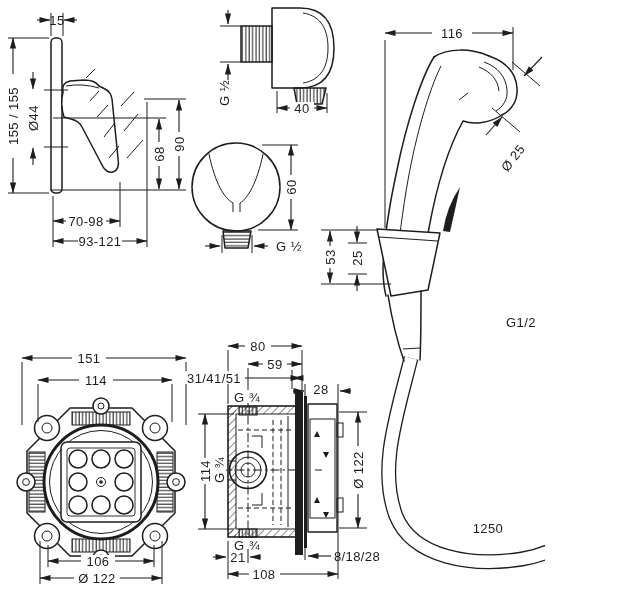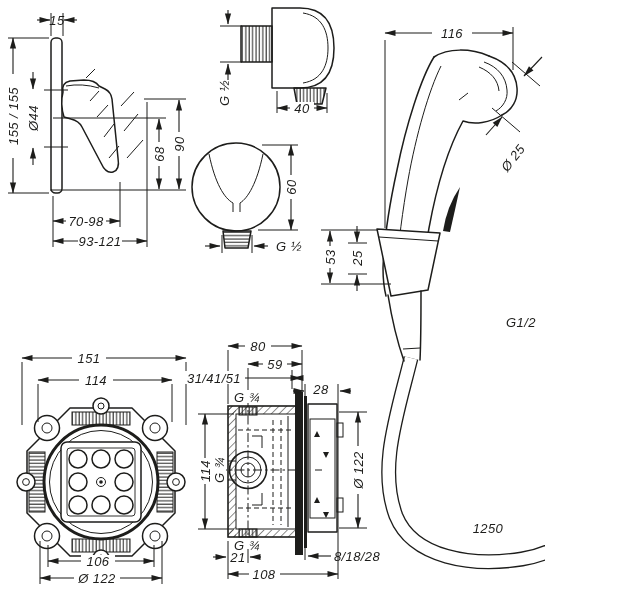--- a/index.html
+++ b/index.html
@@ -1,16 +1,16 @@
 <!DOCTYPE html>
 <html><head>
 <meta charset="utf-8">
 <style>
   html,body{margin:0;padding:0;background:#ffffff;}
-  .stage{width:545px;height:593px;background:#ffffff;position:relative;overflow:hidden;font-style:italic;}
+  .stage{width:545px;height:593px;background:#ffffff;position:relative;overflow:hidden;}
   svg{display:block;}
   text{font-family:"Liberation Sans","DejaVu Sans",sans-serif;font-size:13px;fill:#1d1d1b;letter-spacing:0.4px;}
   .ln{fill:none;stroke:#1d1d1b;stroke-width:1.5;stroke-linejoin:round;stroke-linecap:round;}
   .fw{fill:#ffffff;stroke:#1d1d1b;stroke-width:1.5;stroke-linejoin:round;}
   .thin{fill:none;stroke:#1d1d1b;stroke-width:1;}
   .dim{fill:none;stroke:#1d1d1b;stroke-width:1.1;}
   .ext{fill:none;stroke:#1d1d1b;stroke-width:1;}
   .dash{stroke-dasharray:9 3 2.5 3;}
   .d2{stroke-dasharray:5 3;}
   .blk{fill:#1d1d1b;stroke:none;}

